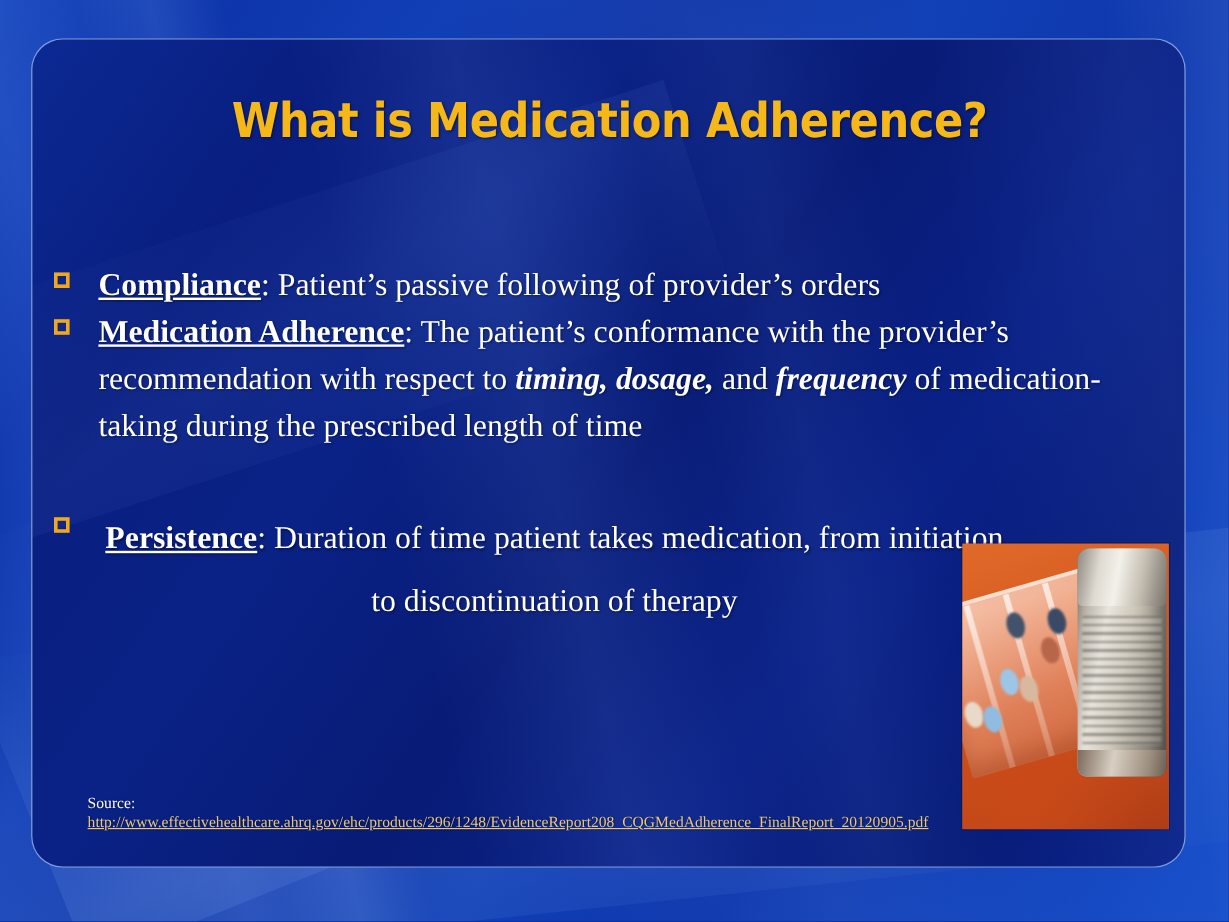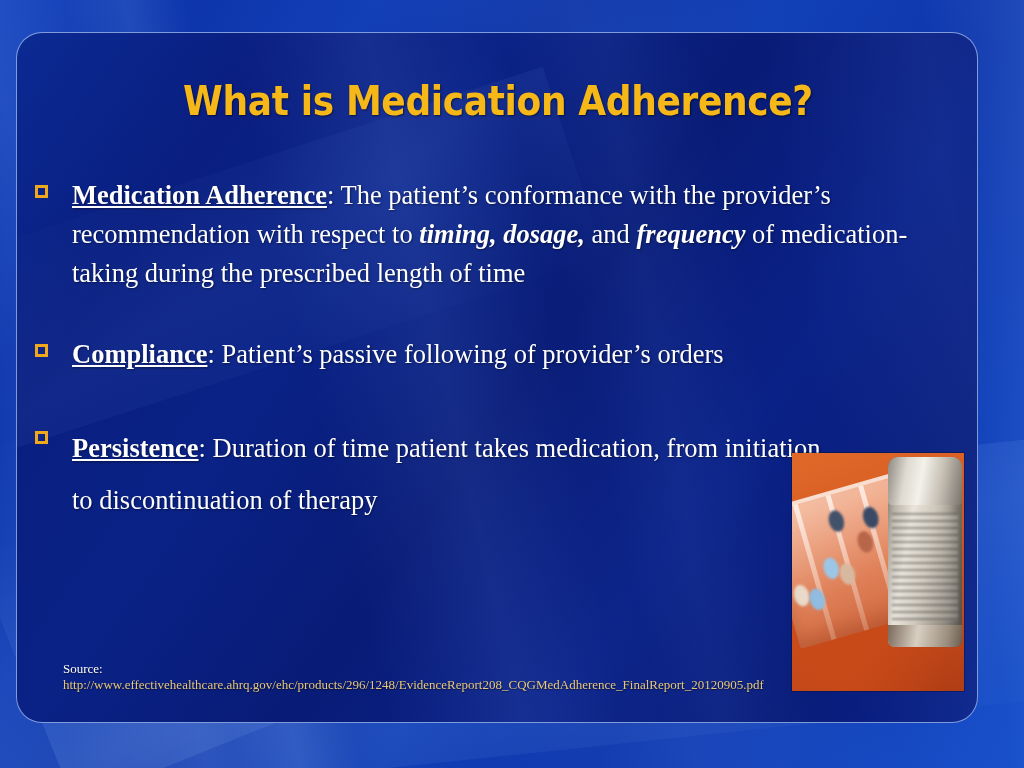--- a/index.html
+++ b/index.html
@@ -65,21 +65,21 @@
   }
   .s6 {
     left: -120px; top: 560px; width: 1400px; height: 260px;
     background: linear-gradient(170deg, rgba(255,255,255,0.00), rgba(160,200,255,0.12), rgba(255,255,255,0.00));
     transform: rotate(-6deg);
   }
 
   
   #panel {
     position: absolute;
-    left: 16px;
+    left: 26px;
     top: 32px;
     width: 962px;
     height: 691px;
     box-sizing: border-box;
     border-radius: 26px;
     border: 1px solid rgba(168, 198, 248, 0.75);
     background:
       linear-gradient(125deg,
         #0b2a93 0%,
         #091e80 18%,
@@ -159,21 +159,21 @@
     border: 3px solid #f0a81c;
     background: transparent;
     box-sizing: border-box;
   }
   .bullet .txt { display: block; }
 
   #b1 { line-height: 39px; }
   #b1 .txt { max-width: 905px; }
   #b2 { margin-top: 42px; line-height: 39px; white-space: nowrap; }
   #b3 { margin-top: 48px; line-height: 52px; }
-  #b3 .txt { max-width: 760px; }
+  #b3 .txt { max-width: 760px; text-align: center; }
 
   .lead {
     font-weight: bold;
     text-decoration: underline;
   }
   .emph {
     font-weight: bold;
     font-style: italic;
   }
 
@@ -257,20 +257,21 @@
     top: 628px;
     width: 800px;
     font-size: 13px;
     line-height: 15.5px;
     color: #ffffff;
     text-shadow: 0.5px 0.5px 1px rgba(0,0,0,0.5);
   }
   #source .url {
     display: block;
     color: #e8c77a;
+    text-decoration: underline;
     word-break: break-all;
   }
 </style>
 </head>
 <body>
 
 <div id="slide">
 
   <div class="streak s1"></div>
   <div class="streak s2"></div>
@@ -283,28 +284,28 @@
 
     <div class="pstreak p1"></div>
     <div class="pstreak p2"></div>
     <div class="pstreak p3"></div>
     <div class="pstreak p4"></div>
 
     <div id="title">What is Medication Adherence?</div>
 
     <div id="body">
 
+      <div class="bullet" id="b2">
+        <span class="marker"></span>
+        <span class="txt"><span class="lead">Compliance</span><span>:</span><span>  Patient’s passive following of provider’s orders</span></span>
+      </div>
+
       <div class="bullet" id="b1">
         <span class="marker"></span>
         <span class="txt"><span class="lead">Medication Adherence</span><span>:</span><span> The patient’s conformance with the provider’s recommendation with respect to </span><span class="emph">timing, dosage,</span><span> and </span><span class="emph">frequency</span><span> of medication-taking during the prescribed length of time</span></span>
-      </div>
-
-      <div class="bullet" id="b2">
-        <span class="marker"></span>
-        <span class="txt"><span class="lead">Compliance</span><span>:</span><span>  Patient’s passive following of provider’s orders</span></span>
       </div>
 
       <div class="bullet" id="b3">
         <span class="marker"></span>
         <span class="txt"><span class="lead">Persistence</span><span>:</span><span> Duration of time patient takes medication, from initiation to discontinuation of therapy</span></span>
       </div>
 
     </div>
 
     <div id="photo">

